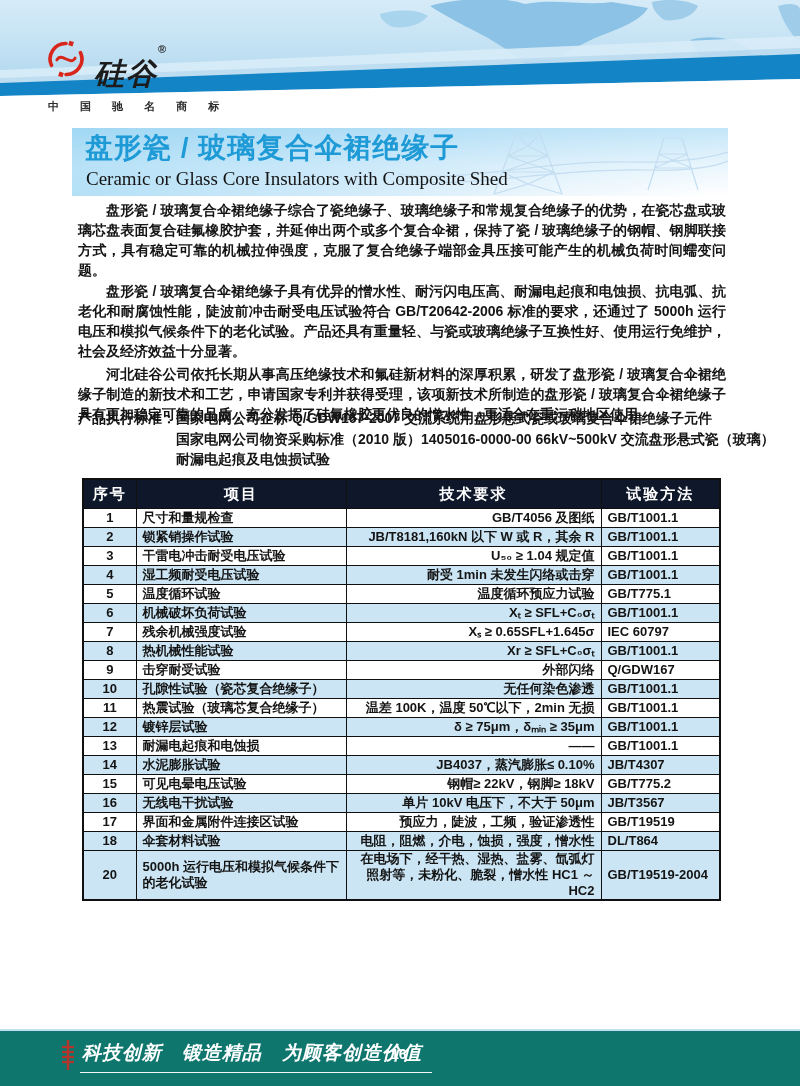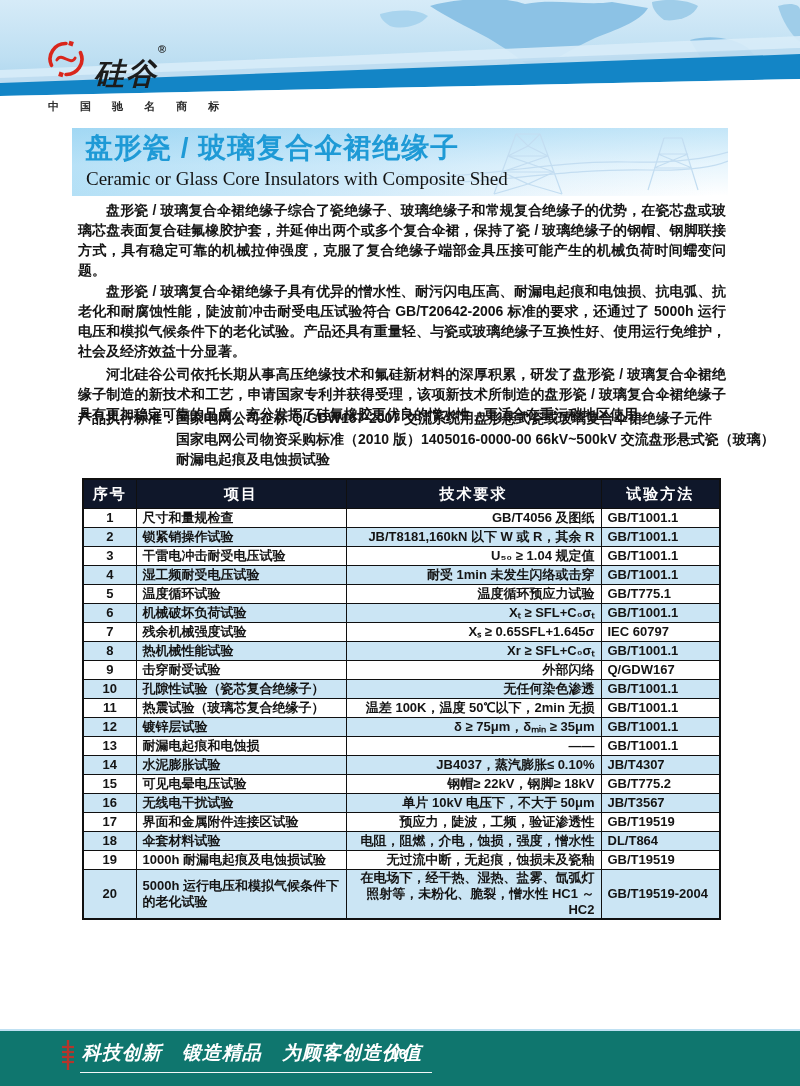--- a/index.html
+++ b/index.html
@@ -258,26 +258,20 @@
           <td class="c-item">界面和金属附件连接区试验</td>
           <td class="c-requirement">预应力，陡波，工频，验证渗透性</td>
           <td class="c-method">GB/T19519</td>
         </tr>
         <tr class="alt">
           <td class="c-no">18</td>
           <td class="c-item">伞套材料试验</td>
           <td class="c-requirement">电阻，阻燃，介电，蚀损，强度，憎水性</td>
           <td class="c-method">DL/T864</td>
         </tr>
-        <tr>
-          <td class="c-no">19</td>
-          <td class="c-item">1000h 耐漏电起痕及电蚀损试验</td>
-          <td class="c-requirement">无过流中断，无起痕，蚀损未及瓷釉</td>
-          <td class="c-method">GB/T19519</td>
-        </tr>
         <tr class="alt">
           <td class="c-no">20</td>
           <td class="c-item">5000h 运行电压和模拟气候条件下的老化试验</td>
           <td class="c-requirement">在电场下，经干热、湿热、盐雾、氙弧灯照射等，未粉化、脆裂，憎水性 HC1 ～ HC2</td>
           <td class="c-method">GB/T19519-2004</td>
         </tr>
       </tbody>
   </table>
 
   <div class="footer-band">

